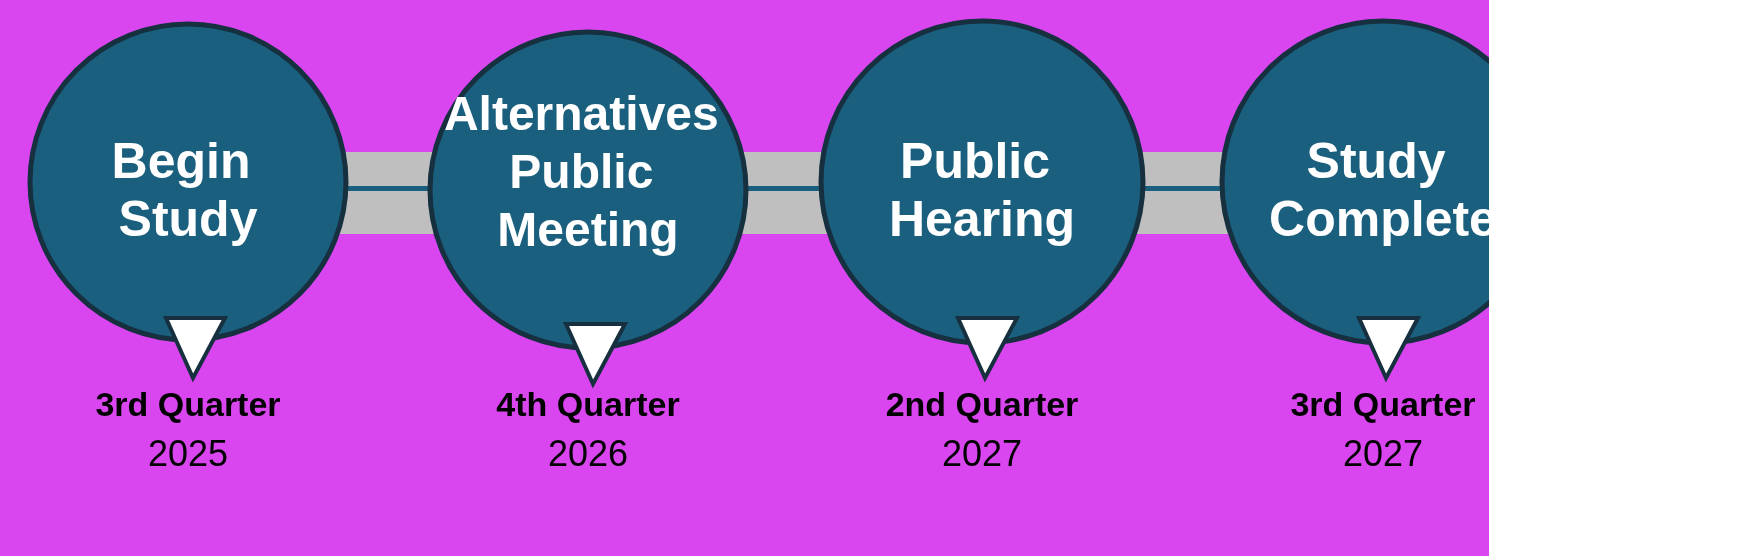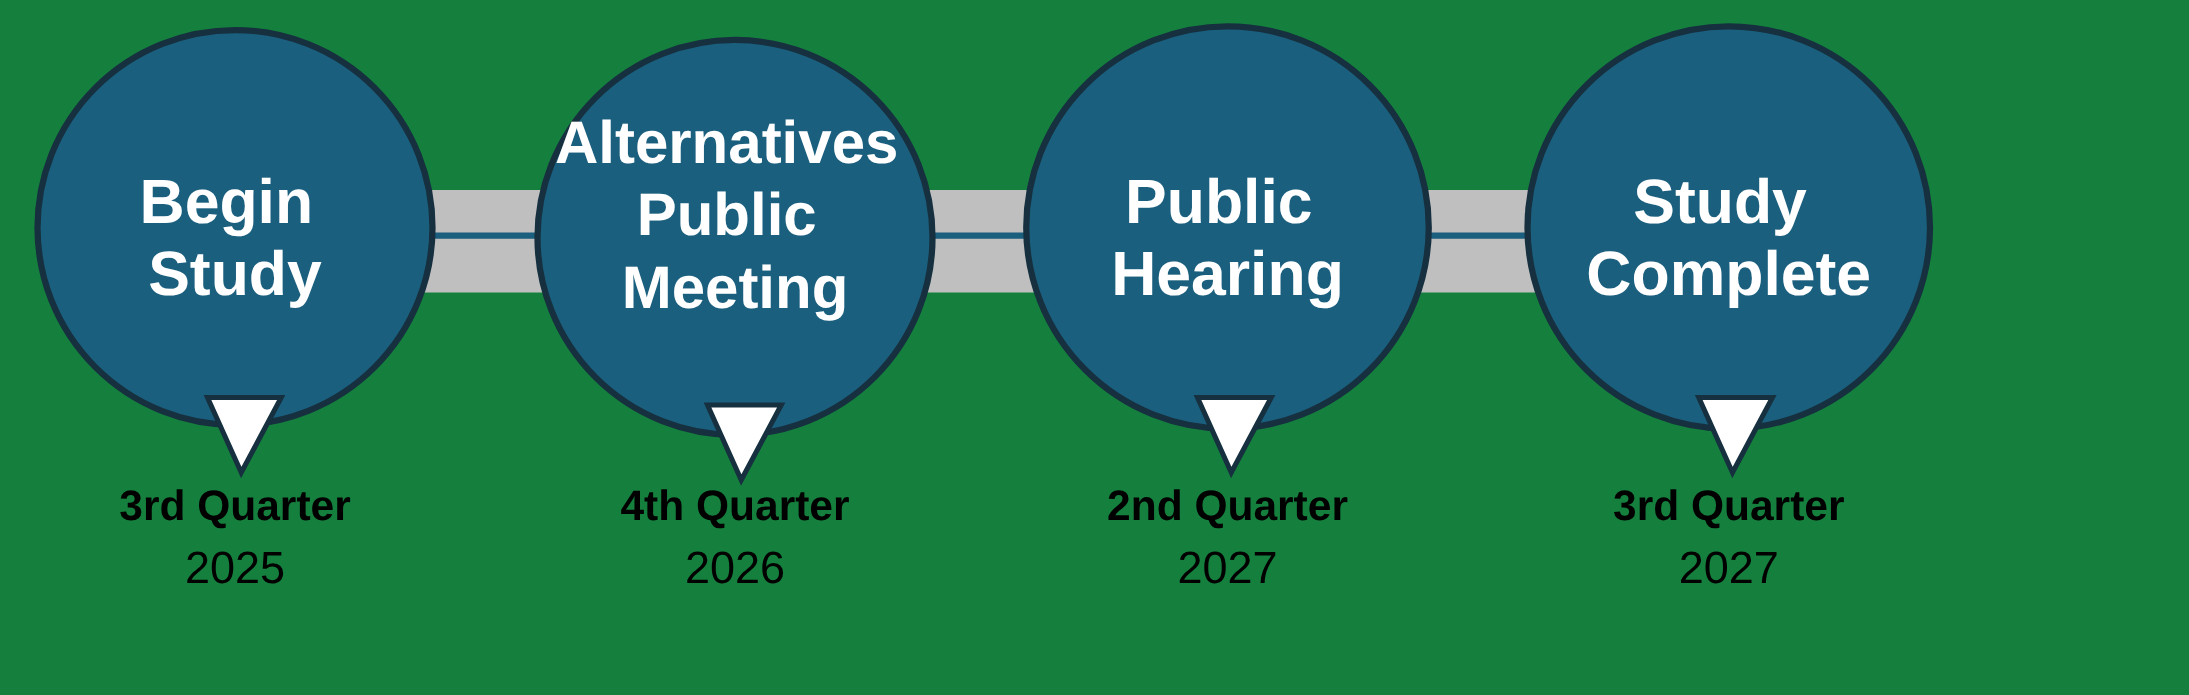--- a/index.html
+++ b/index.html
@@ -5,23 +5,23 @@
   html, body {
     margin: 0;
     padding: 0;
     background: #ffffff;
   }
   body {
     font-family: "Liberation Sans", sans-serif;
   }
   #timeline-root {
     position: relative;
-    width: 1751px;
+    width: 1489px;
     height: 556px;
-    background: #15803d;
+    background: #d946ef;
     overflow: hidden;
   }
   #timeline-svg {
     position: absolute;
     top: 0;
     left: 0;
     width: 1751px;
     height: 556px;
     display: block;
   }

